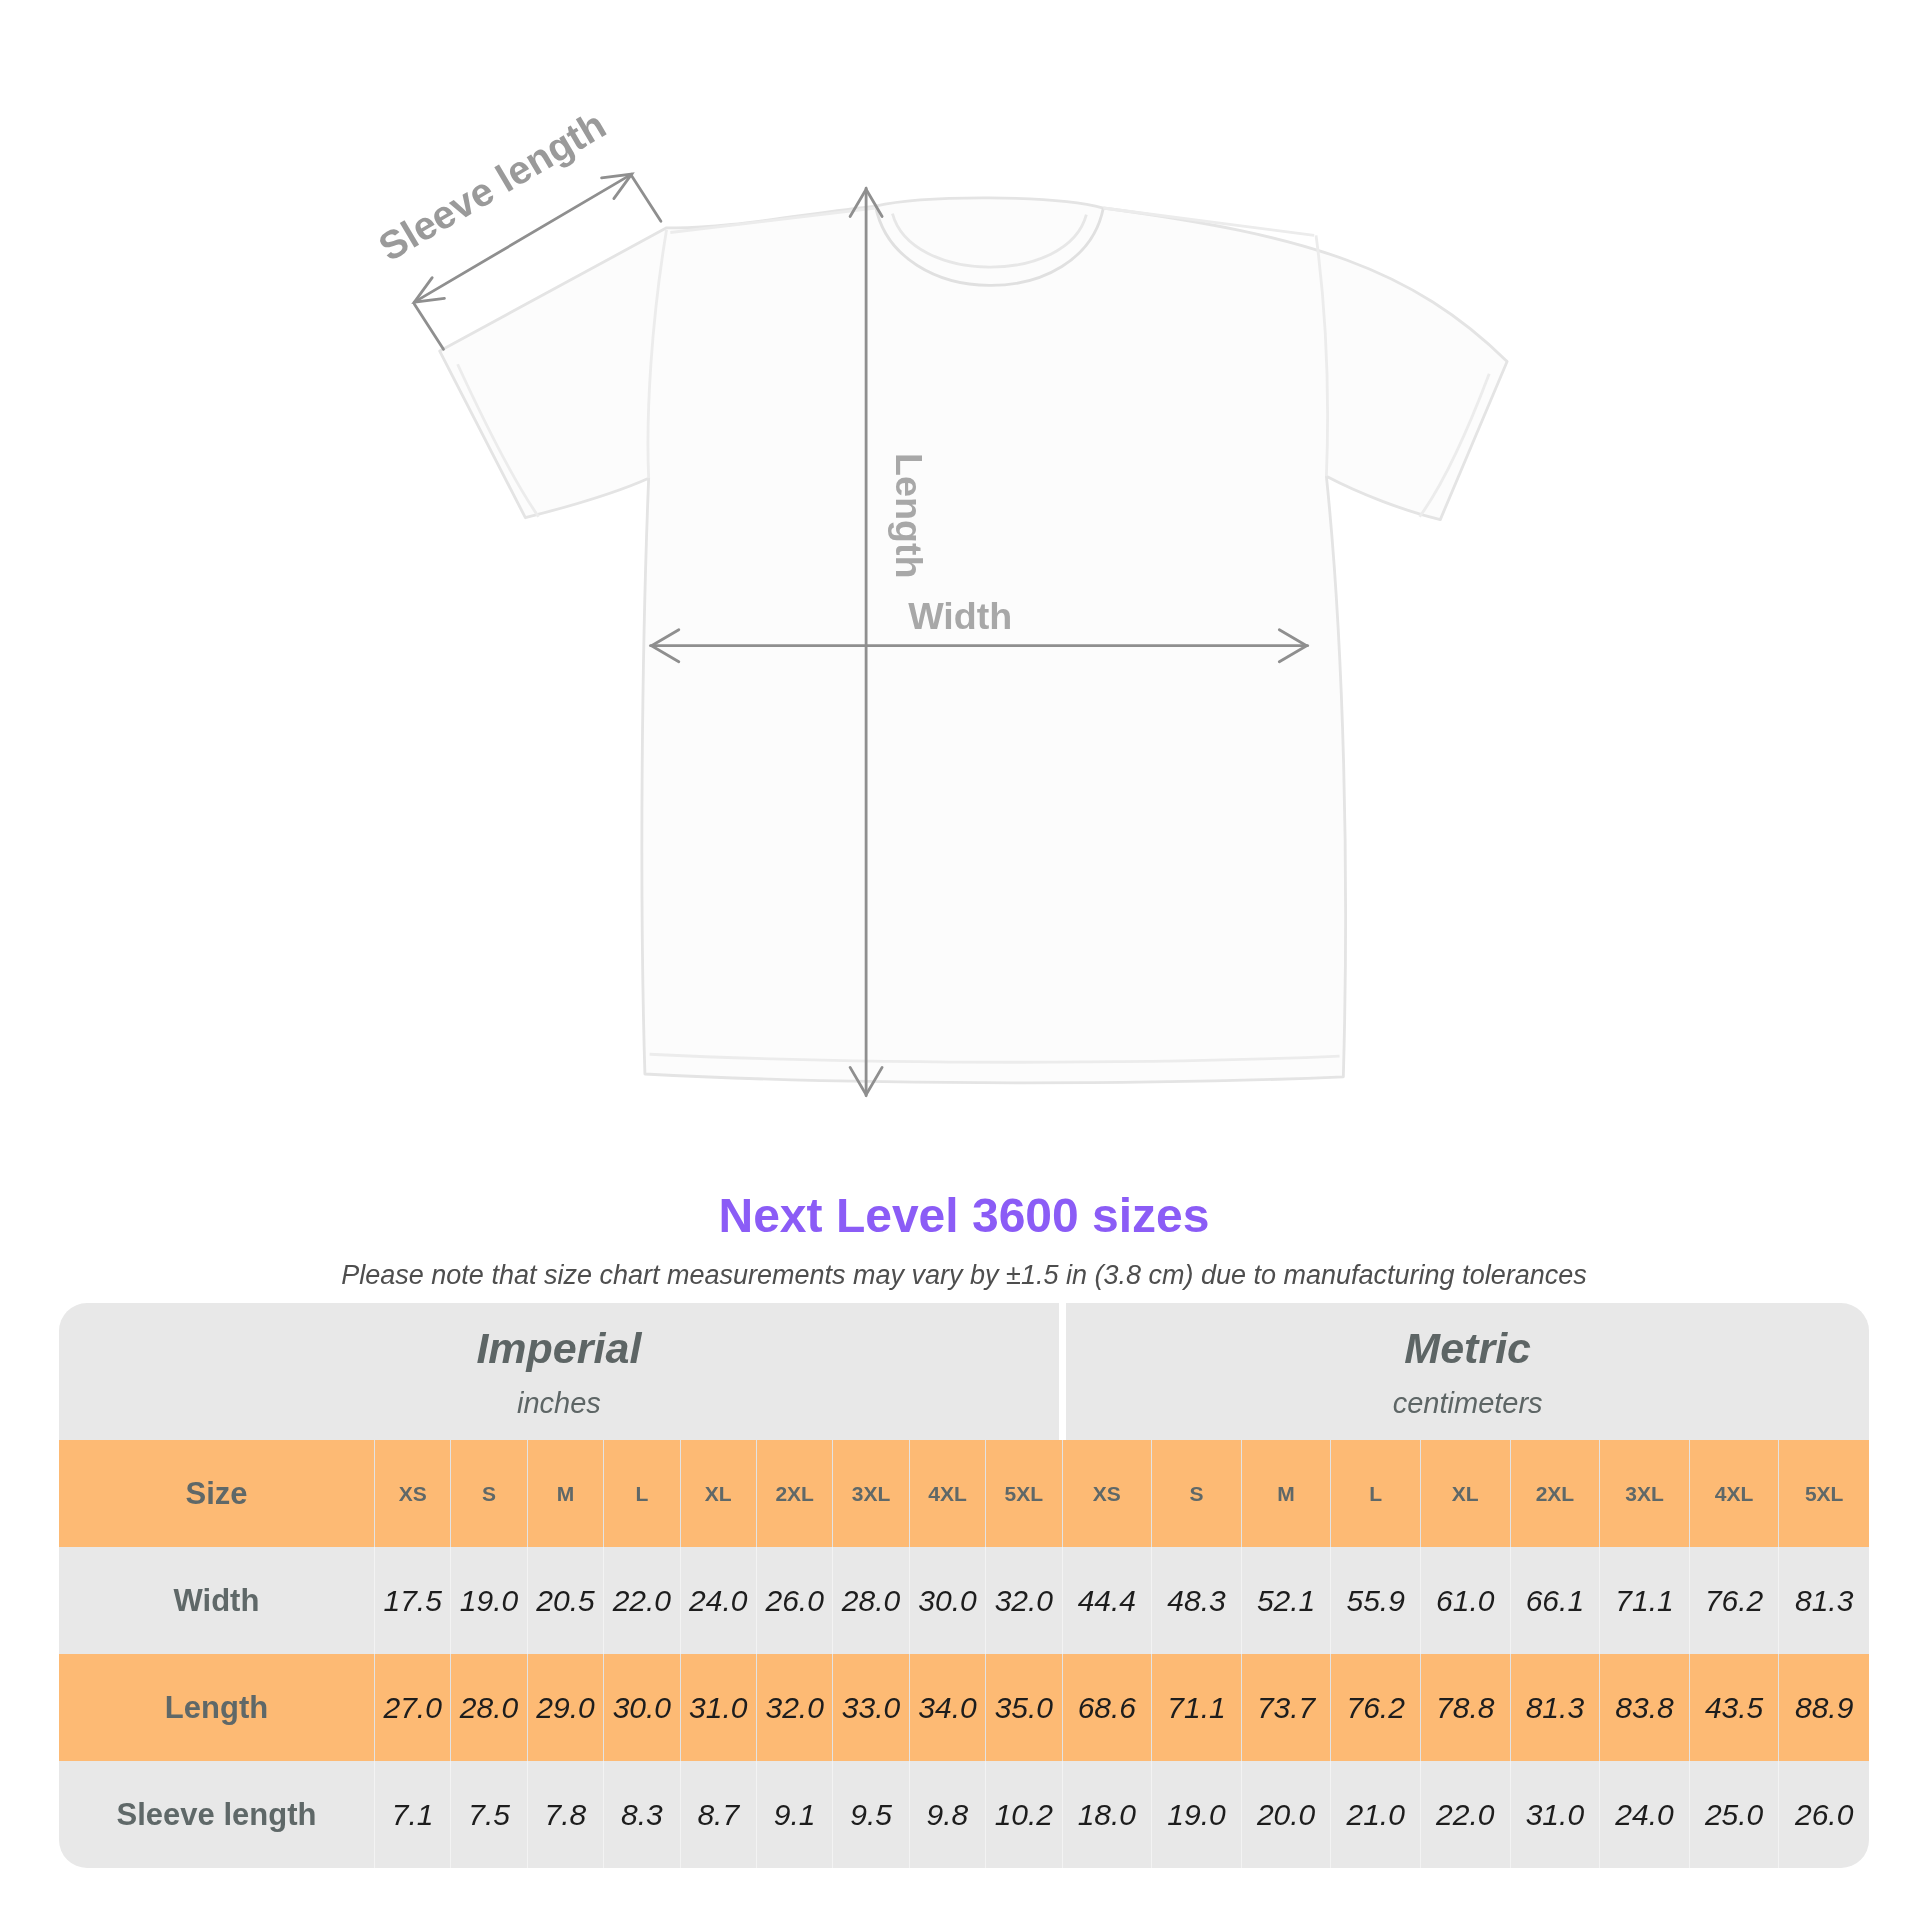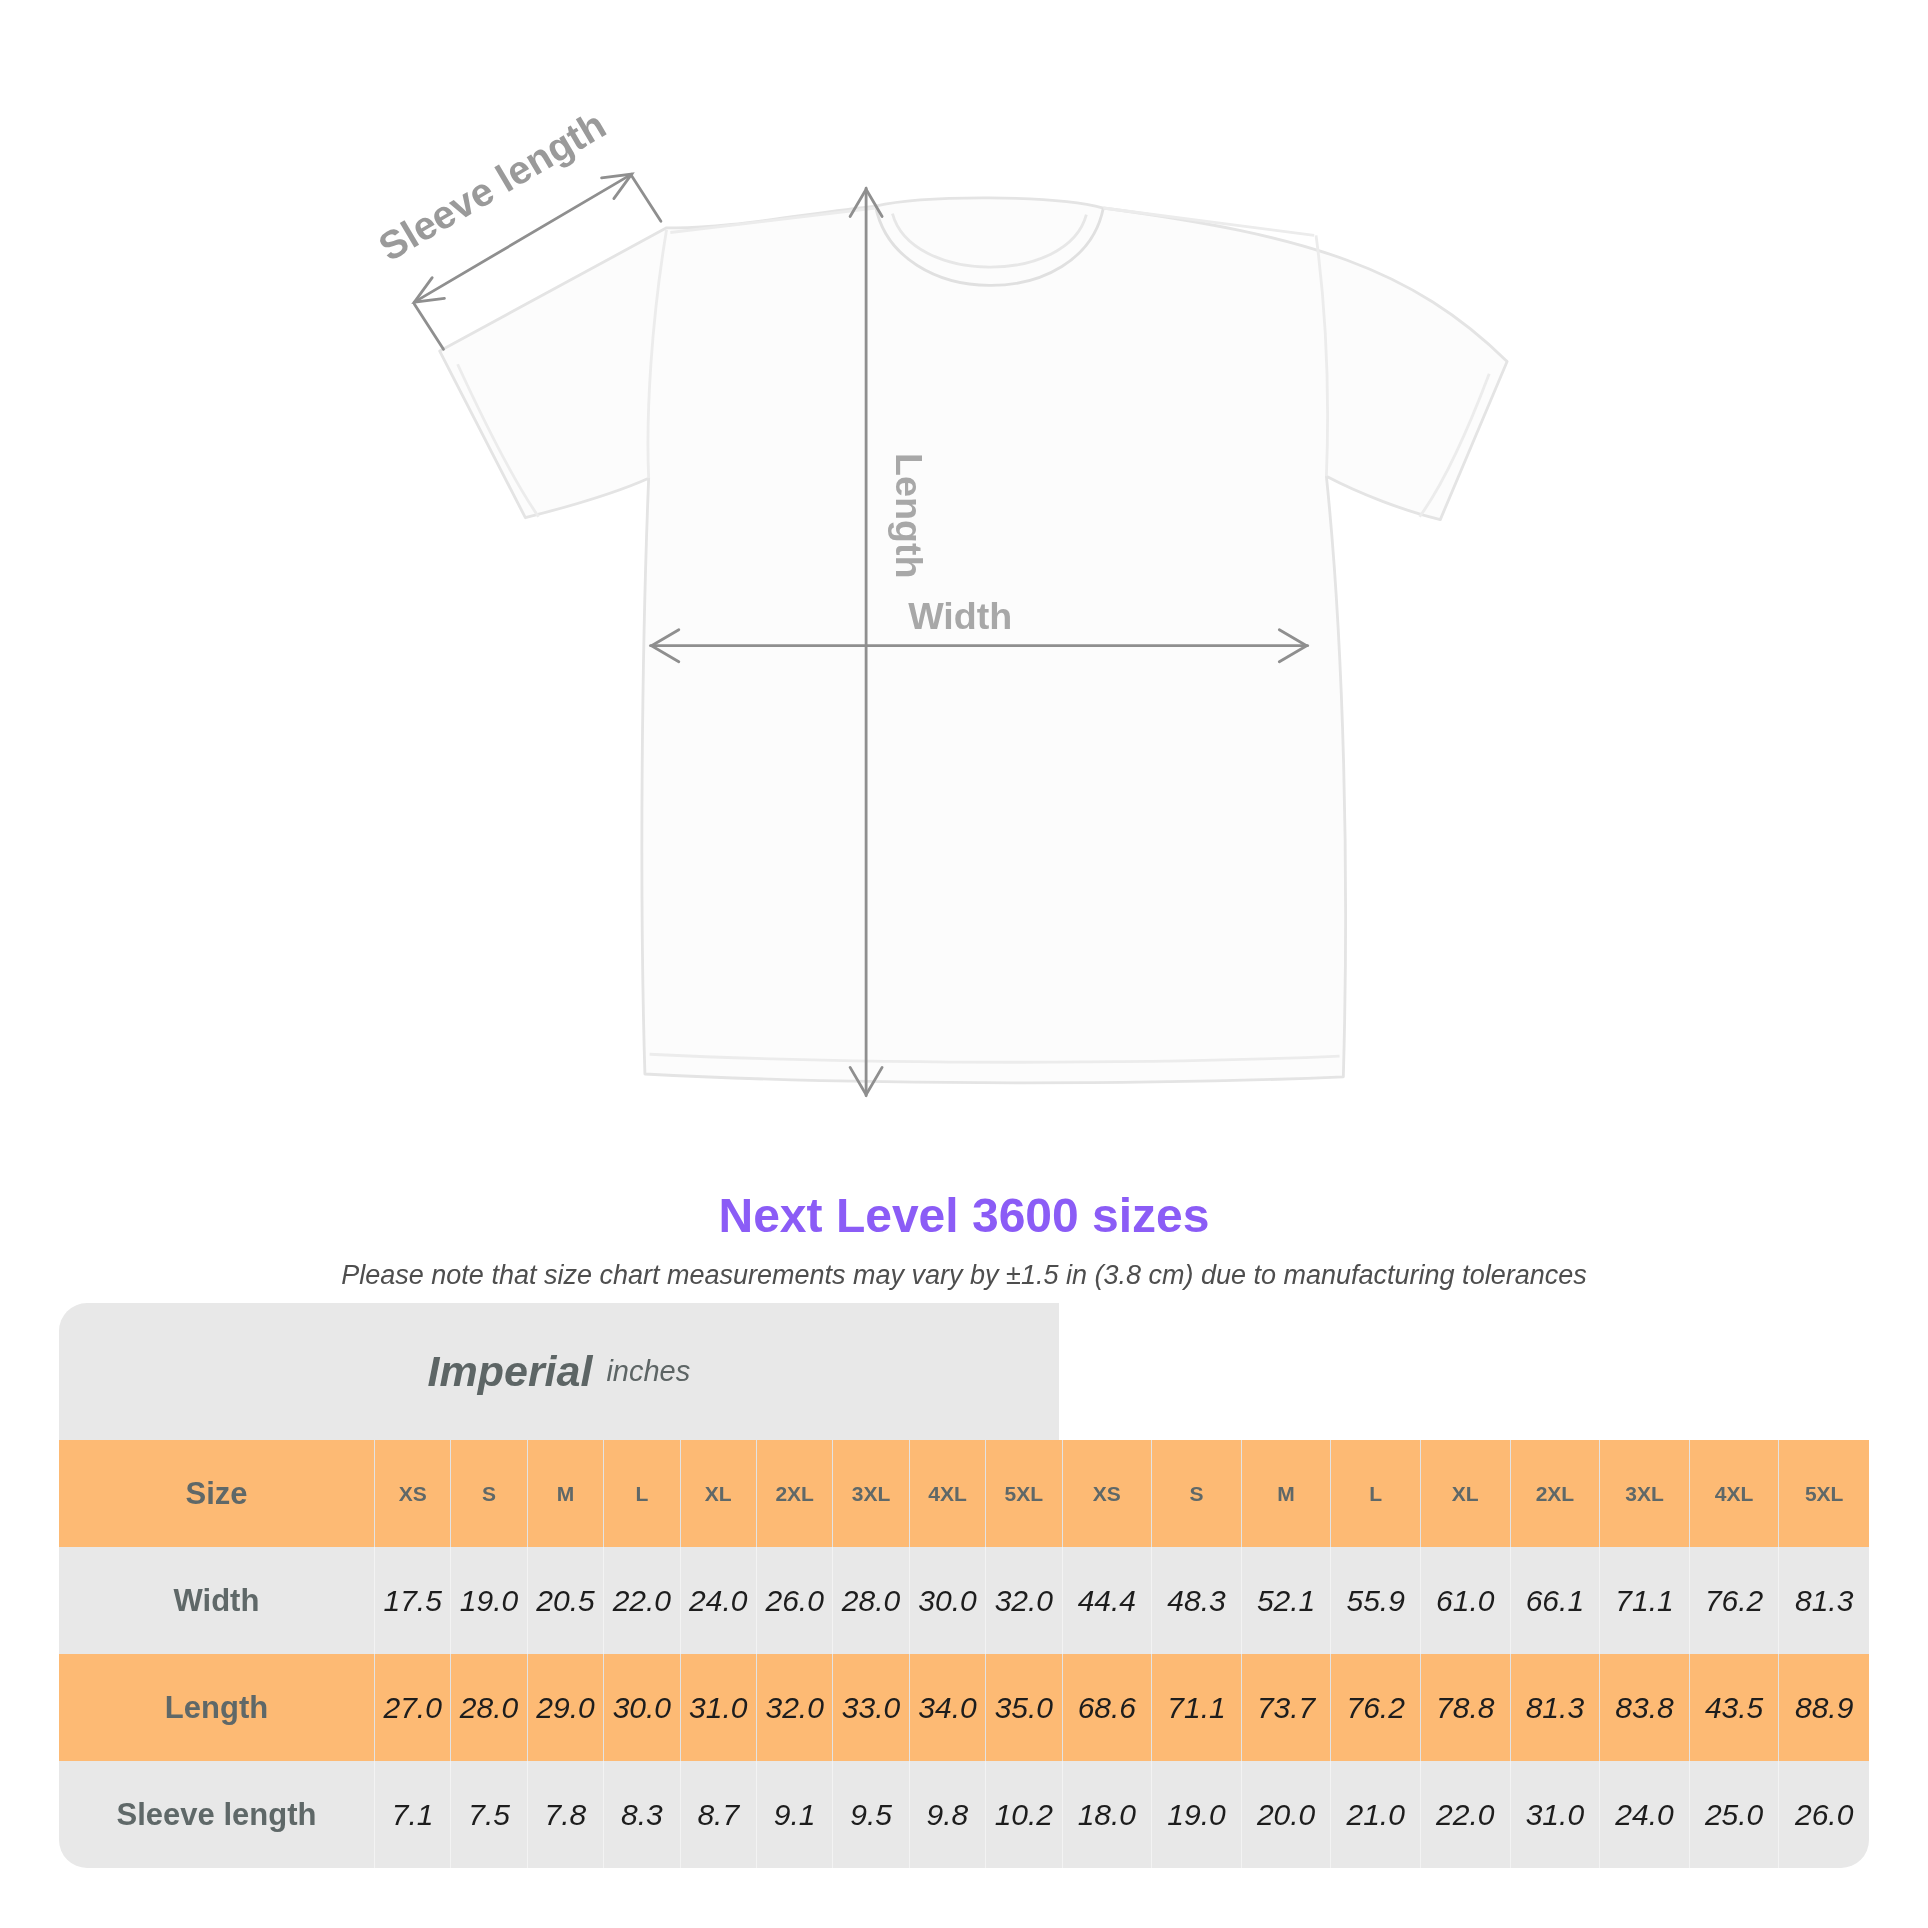--- a/index.html
+++ b/index.html
@@ -13,21 +13,21 @@
   .title{position:absolute;left:0;top:1188px;width:1928px;text-align:center;
          font-size:48px;font-weight:bold;color:#8b5cf6;}
   .subtitle{position:absolute;left:0;top:1260px;width:1928px;text-align:center;
          font-size:27px;font-style:italic;color:#4e4e4e;}
 
   
   .size-table{position:absolute;left:59px;top:1303px;width:1810px;}
   .grid{display:grid;grid-template-columns:335fr repeat(9,81fr) repeat(9,95fr);}
 
   .thead{height:137px;}
-  .unit-panel{background:#e8e8e8;display:flex;flex-direction:row;align-items:center;
+  .unit-panel{background:#e8e8e8;display:flex;flex-direction:column;align-items:center;
               justify-content:center;gap:14px;}
   .panel-imperial{grid-column:1 / 11;margin-right:3.8px;border-radius:28px 0 0 0;}
   .panel-metric{grid-column:11 / 20;margin-left:3.8px;border-radius:0 28px 0 0;}
   .unit-title{font-size:43px;font-weight:bold;font-style:italic;color:#5d6565;}
   .unit-sub{font-size:29px;font-style:italic;color:#5d6565;}
 
   .trow{height:107px;}
   .r-white{background:#fdba74;}
   .r-gray{background:#e8e8e8;}
   .trow.last{border-radius:0 0 28px 28px;overflow:hidden;}
@@ -97,20 +97,24 @@
 
   <div class="title">Next Level 3600 sizes</div>
   <div class="subtitle">Please note that size chart measurements may vary by ±1.5 in (3.8 cm) due to manufacturing tolerances</div>
 
   <div class="size-table">
 
     <div class="grid thead">
       <div class="unit-panel panel-imperial">
         <div class="unit-title">Imperial</div>
         <div class="unit-sub">inches</div>
+      </div>
+      <div class="unit-panel panel-metric">
+        <div class="unit-title">Metric</div>
+        <div class="unit-sub">centimeters</div>
       </div>
     </div>
 
     <div class="grid trow r-white">
       <div class="cell label-cell">Size</div>
     <div class="cell size-cell">XS</div>
         <div class="cell size-cell">S</div>
         <div class="cell size-cell">M</div>
         <div class="cell size-cell">L</div>
         <div class="cell size-cell">XL</div>

